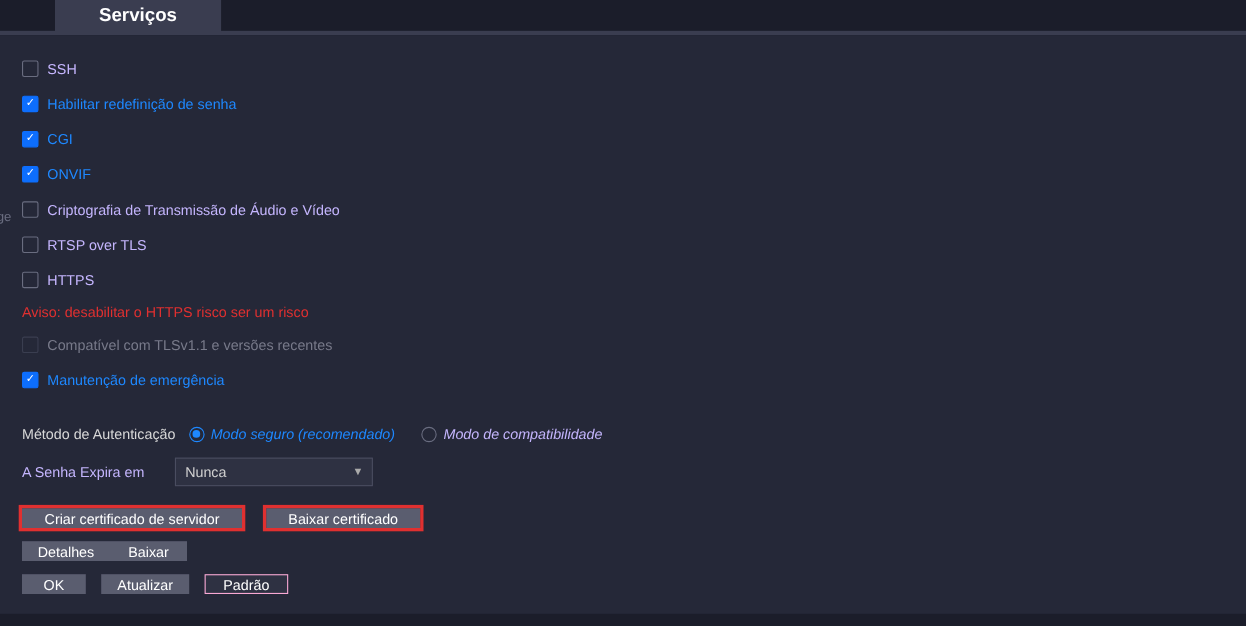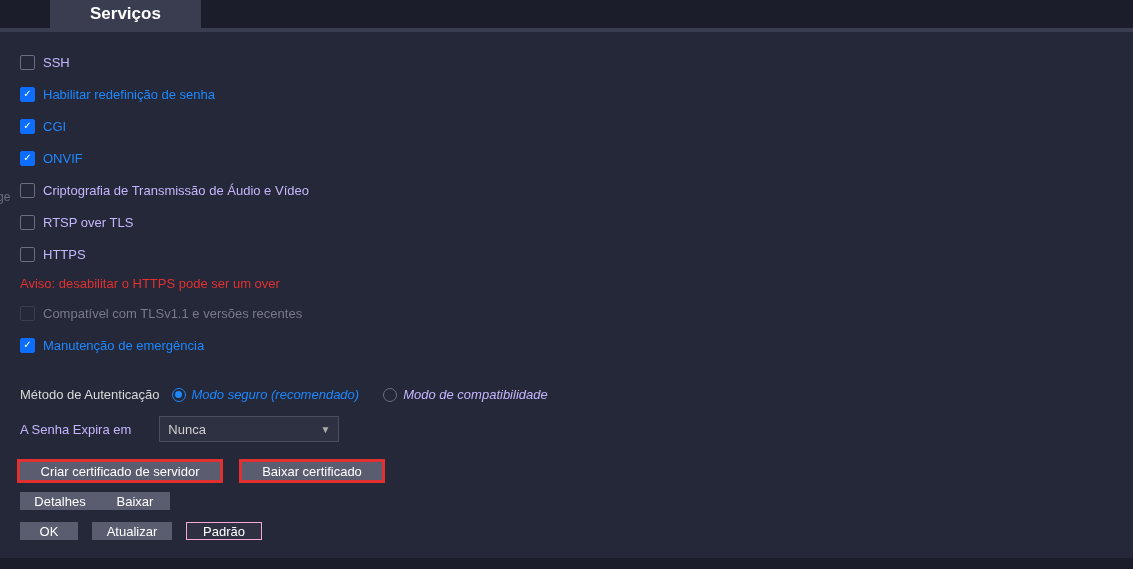--- a/index.html
+++ b/index.html
@@ -251,21 +251,21 @@
   <div class="checkbox-row">
     <div class="checkbox"></div>
     <span class="label-normal">RTSP over TLS</span>
   </div>
 
   <div class="checkbox-row">
     <div class="checkbox"></div>
     <span class="label-normal">HTTPS</span>
   </div>
 
-  <div class="warning">Aviso: desabilitar o HTTPS pode ser um over</div>
+  <div class="warning">Aviso: desabilitar o HTTPS risco ser um risco</div>
 
   <div class="checkbox-row">
     <div class="checkbox disabled"></div>
     <span class="label-disabled">Compatível com TLSv1.1 e versões recentes</span>
   </div>
 
   <div class="checkbox-row">
     <div class="checkbox checked">
         <span class="checkmark">✓</span>
       </div>

